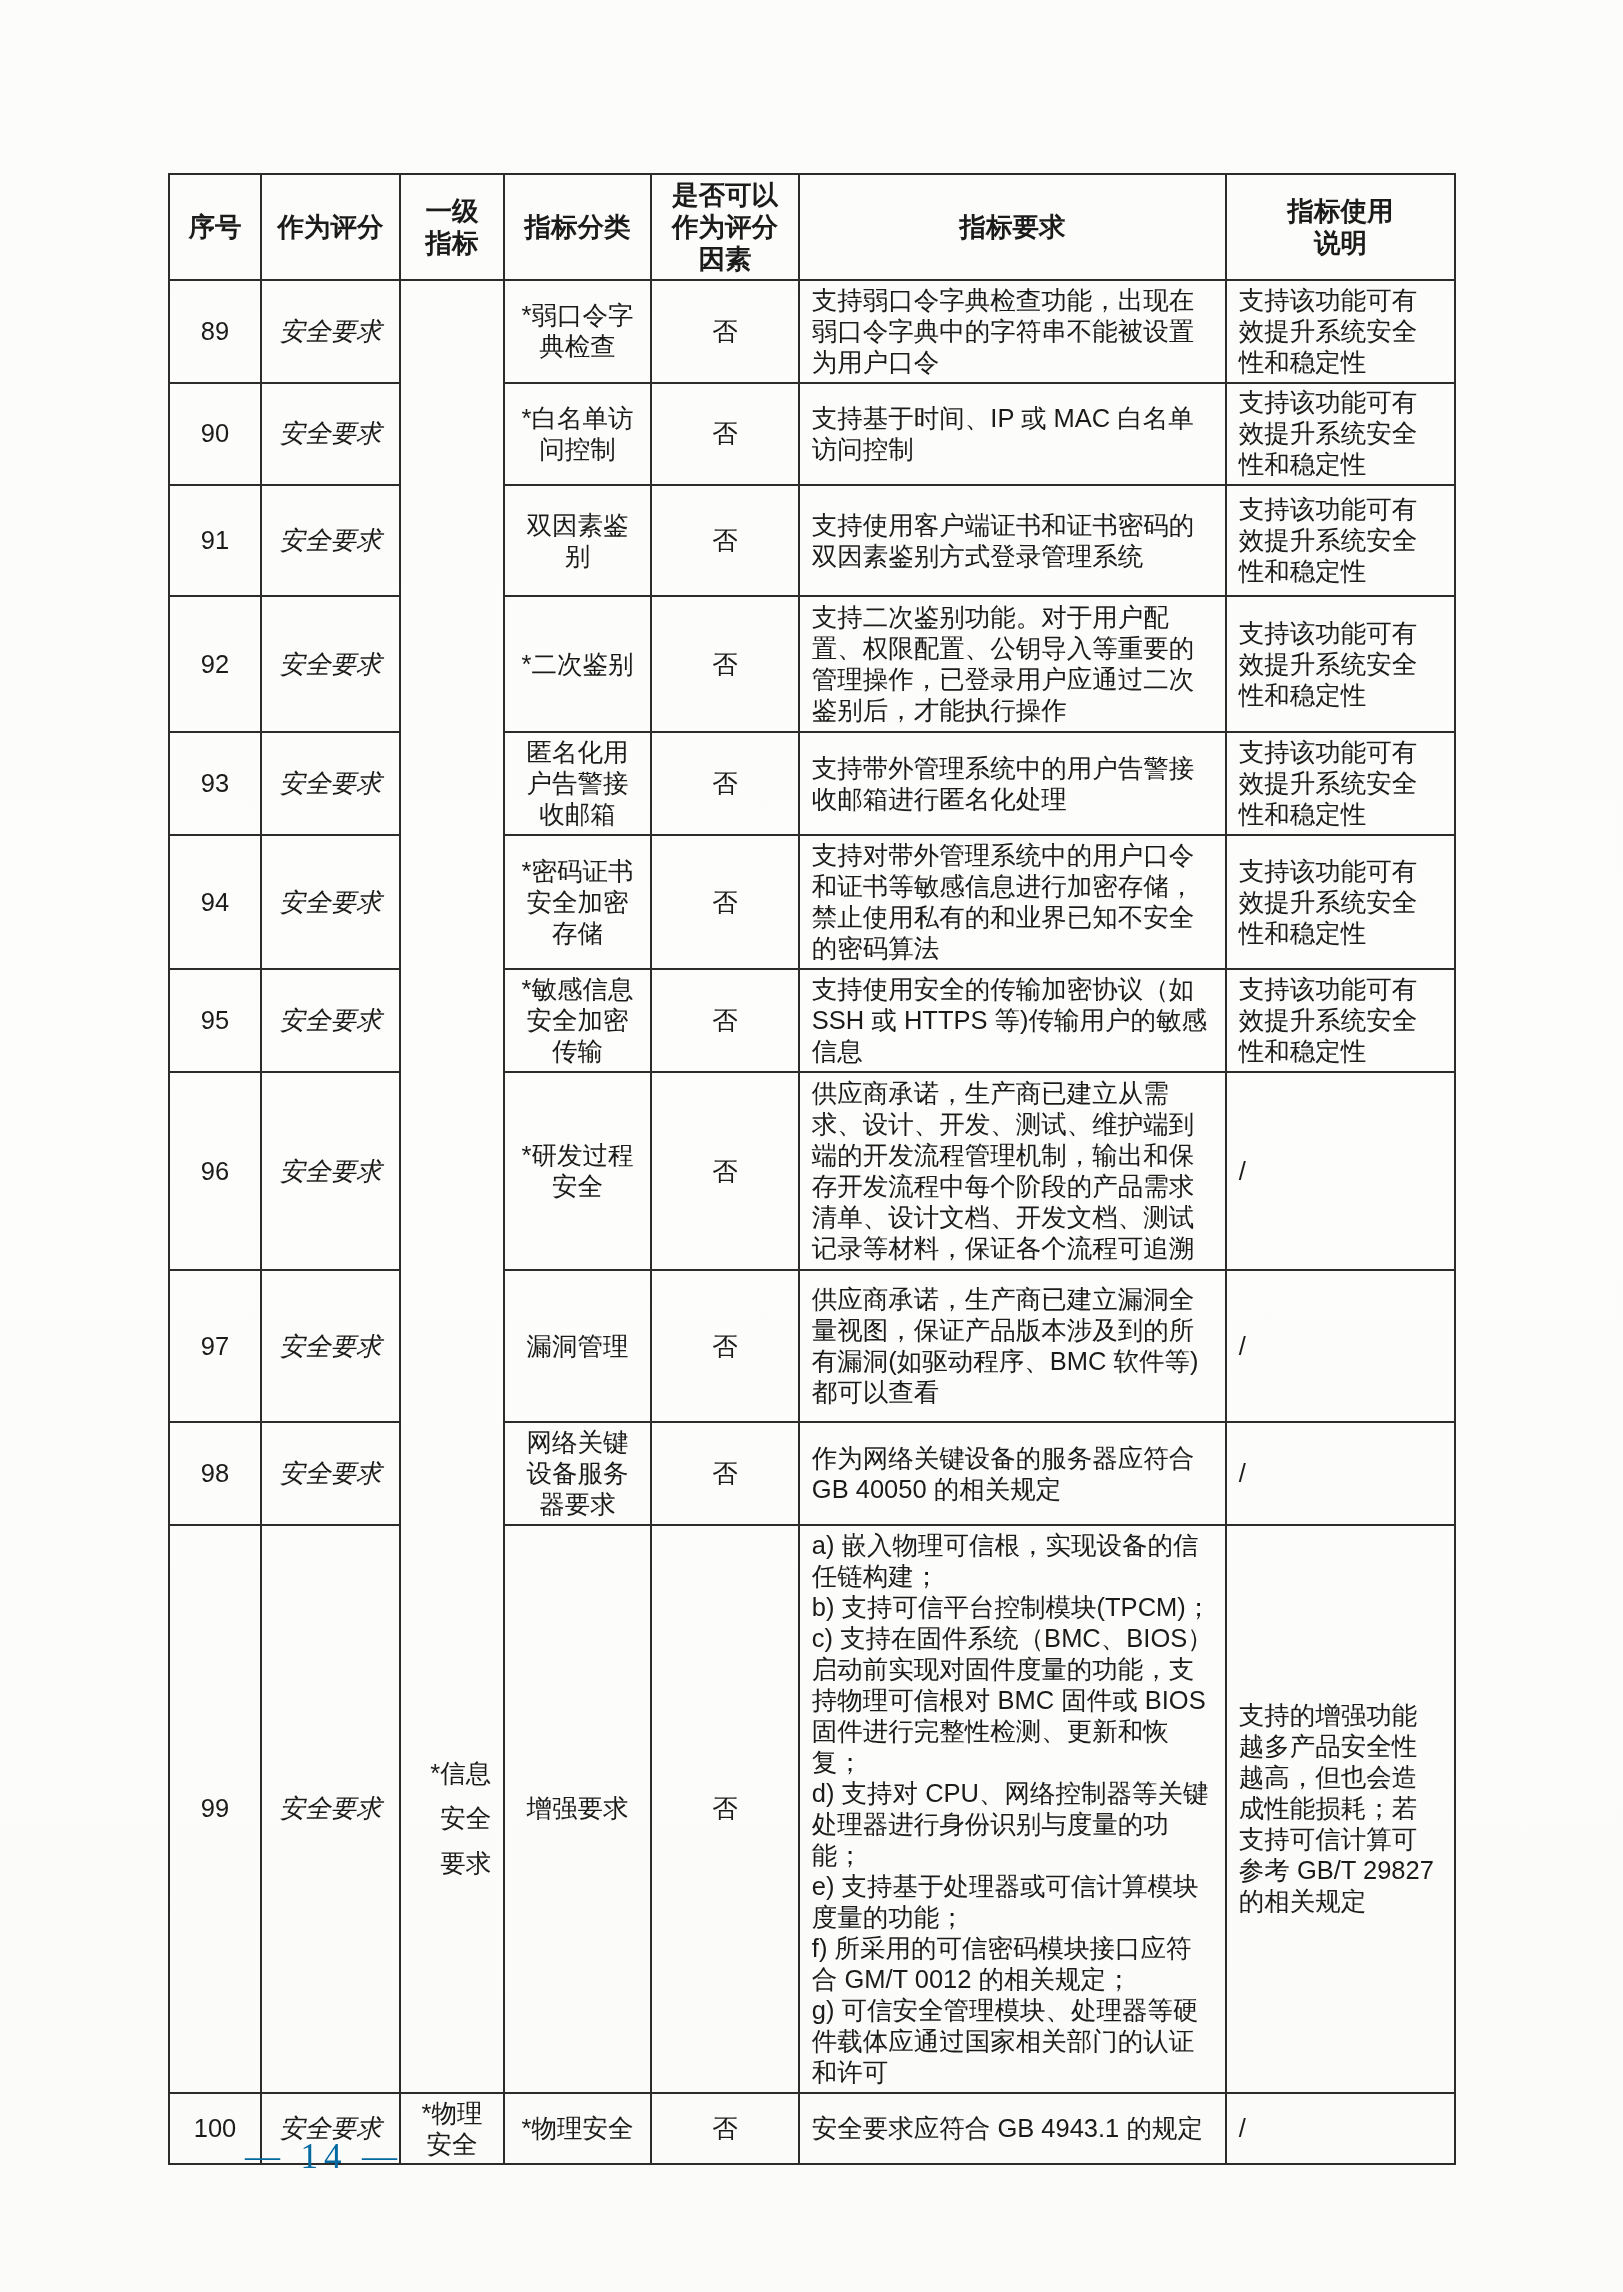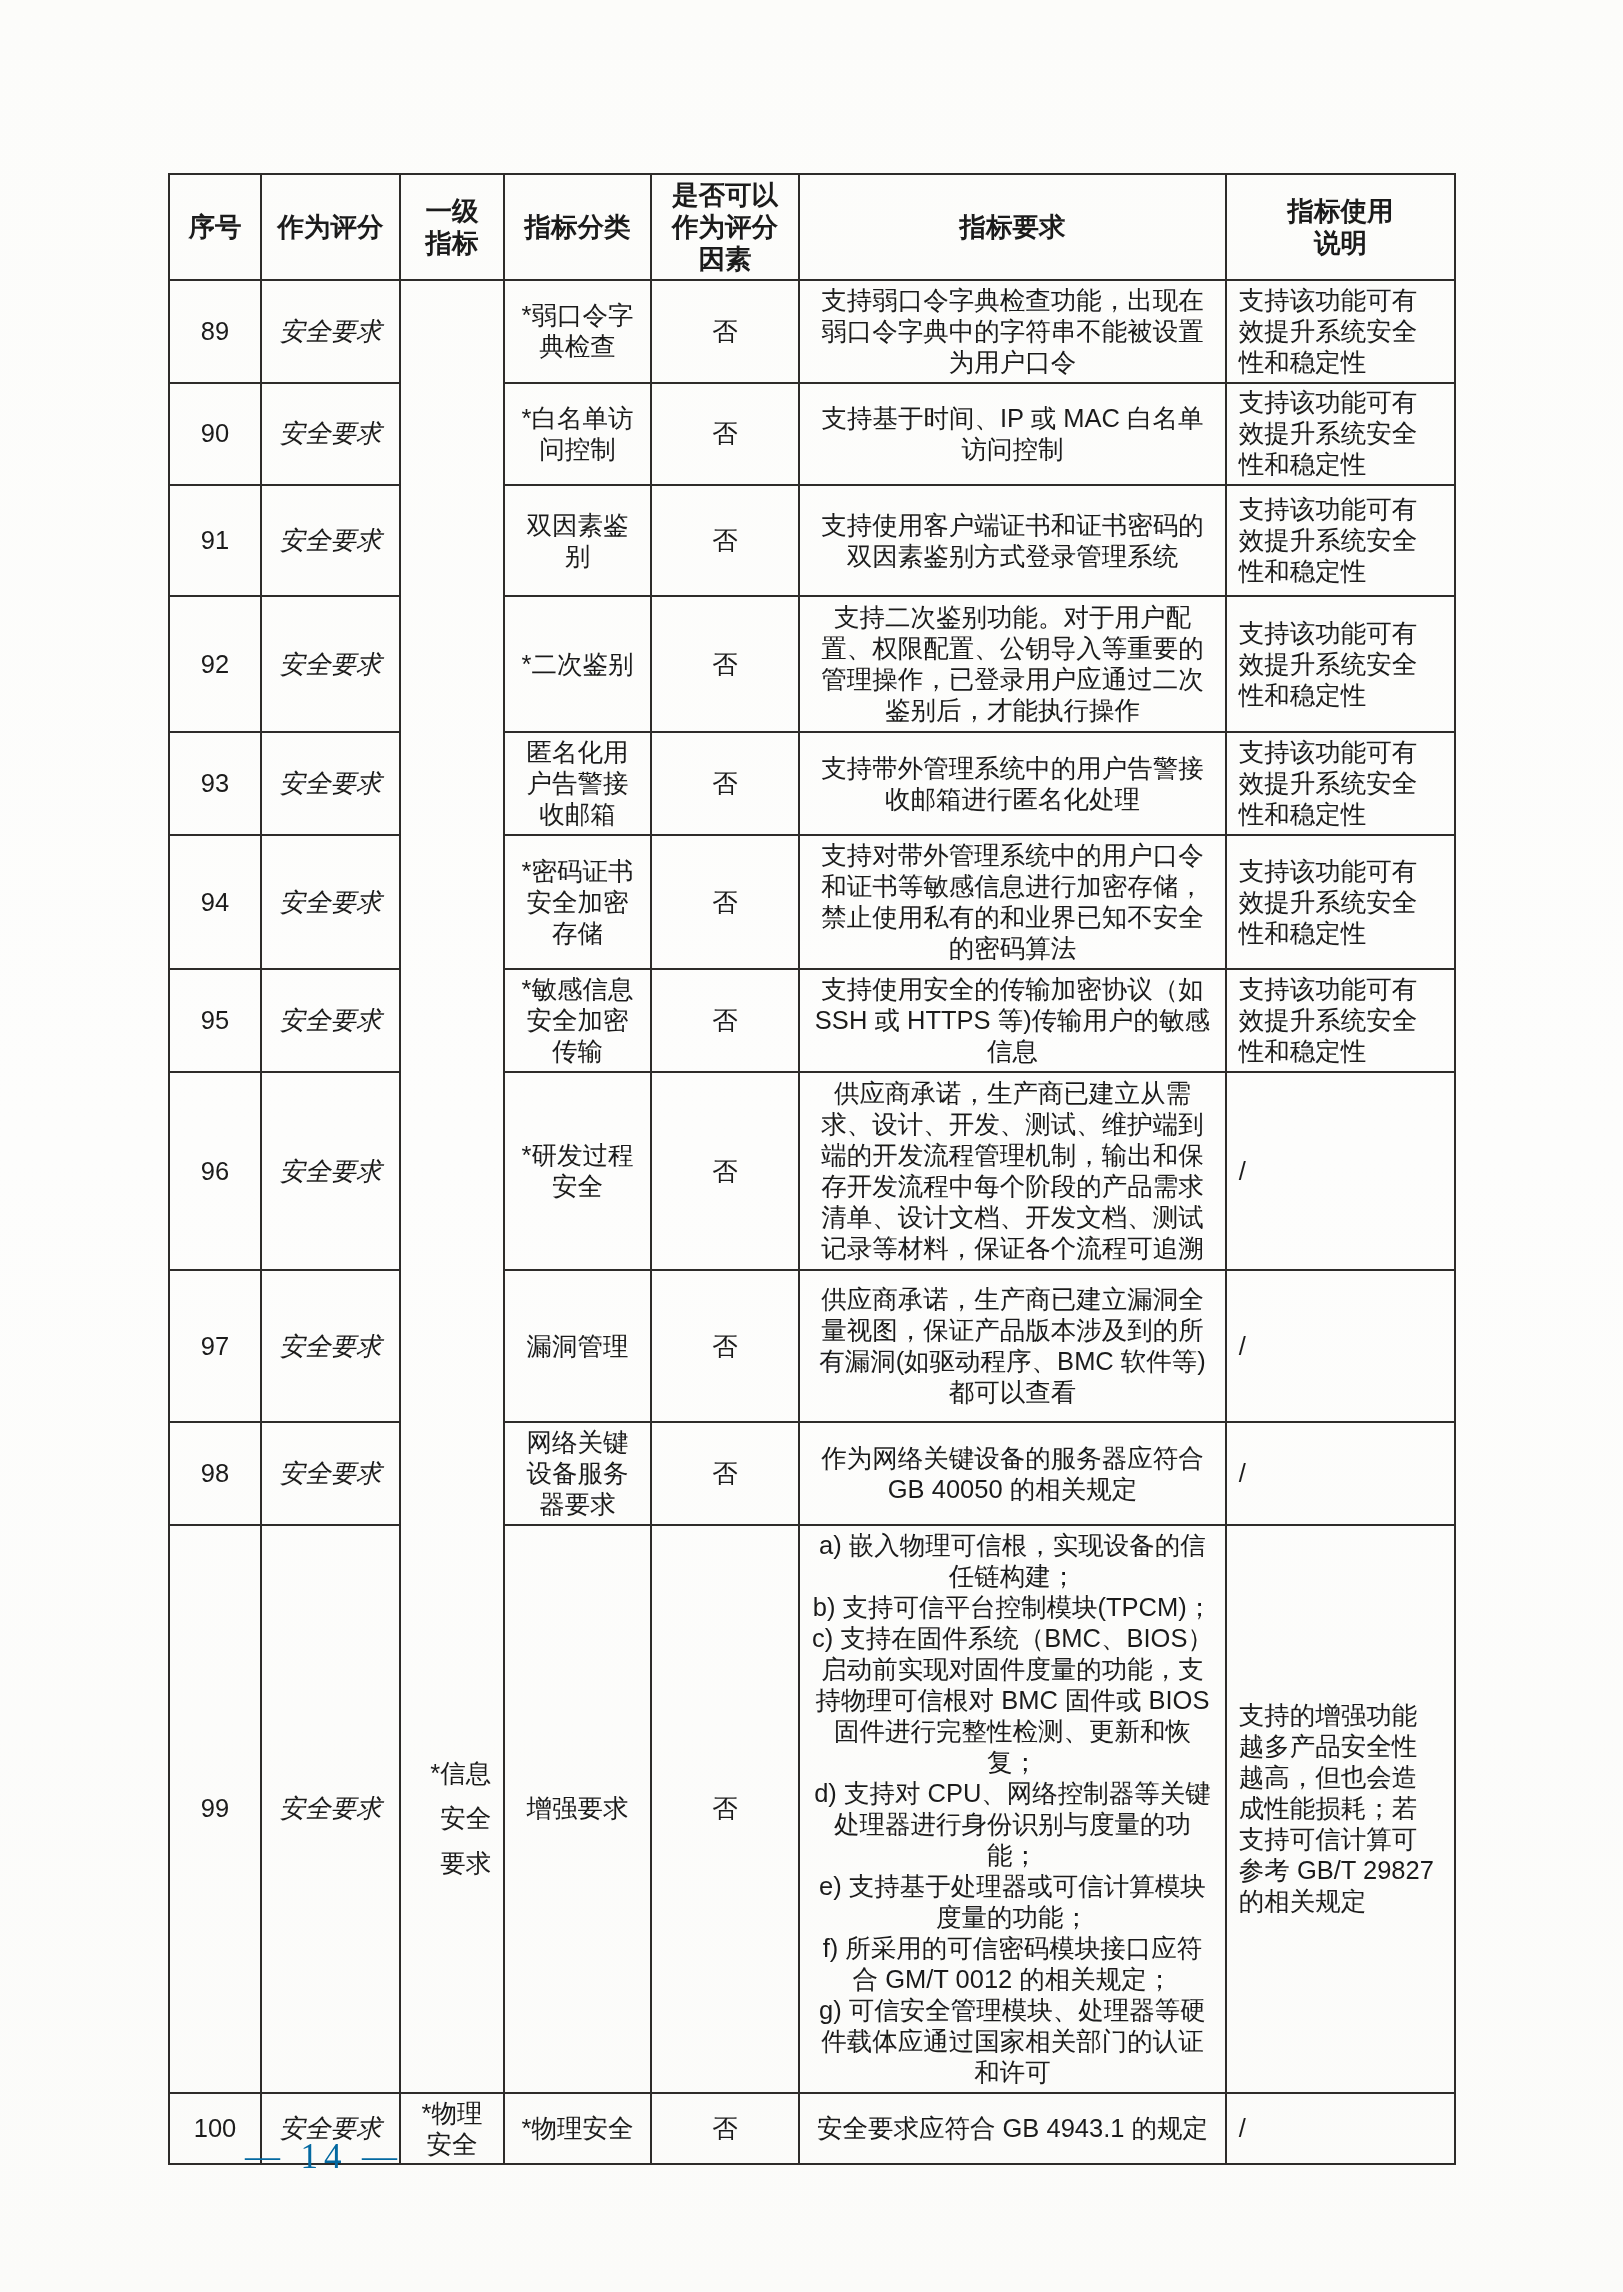--- a/index.html
+++ b/index.html
@@ -39,21 +39,21 @@
   tr.r95{height:103px;} tr.r96{height:198px;} tr.r97{height:152px;}
   tr.r98{height:88px;}  tr.r99{height:567px;} tr.r100{height:65px;}
 
   td.c-num{text-align:center;padding:3.9px 3.9px;margin-top:26px;}
   td.c-cat{text-align:center;padding:3.9px 7.8px;font-style:italic;}
   td.c-lvl1{text-align:right;vertical-align:top;padding:0 5.9px;border-radius:21px;}
   td.c-lvl1 .lvl1-inner{margin-top:1264px;line-height:45px;}
   td.c-lvl1-phys{text-align:center;padding:0 5.9px;line-height:30px;}
   td.c-lvl2{text-align:center;padding:3.9px 11.8px;}
   td.c-factor{text-align:center;}
-  td.c-req{text-align:center;padding:5.9px 9.8px;line-height:31px;margin-top:28px;}
+  td.c-req{text-align:left;padding:5.9px 9.8px;line-height:31px;margin-top:28px;}
   td.c-usage{text-align:left;padding:5.9px 12.7px;line-height:31px;}
 
   .page-number{
     position:absolute;left:245px;top:2137px;
     font-family:"Liberation Serif","DejaVu Serif",serif;
     font-size:35px;color:#0369a1;letter-spacing:5.9px;
     white-space:nowrap;
   }
 </style>
 </head>

